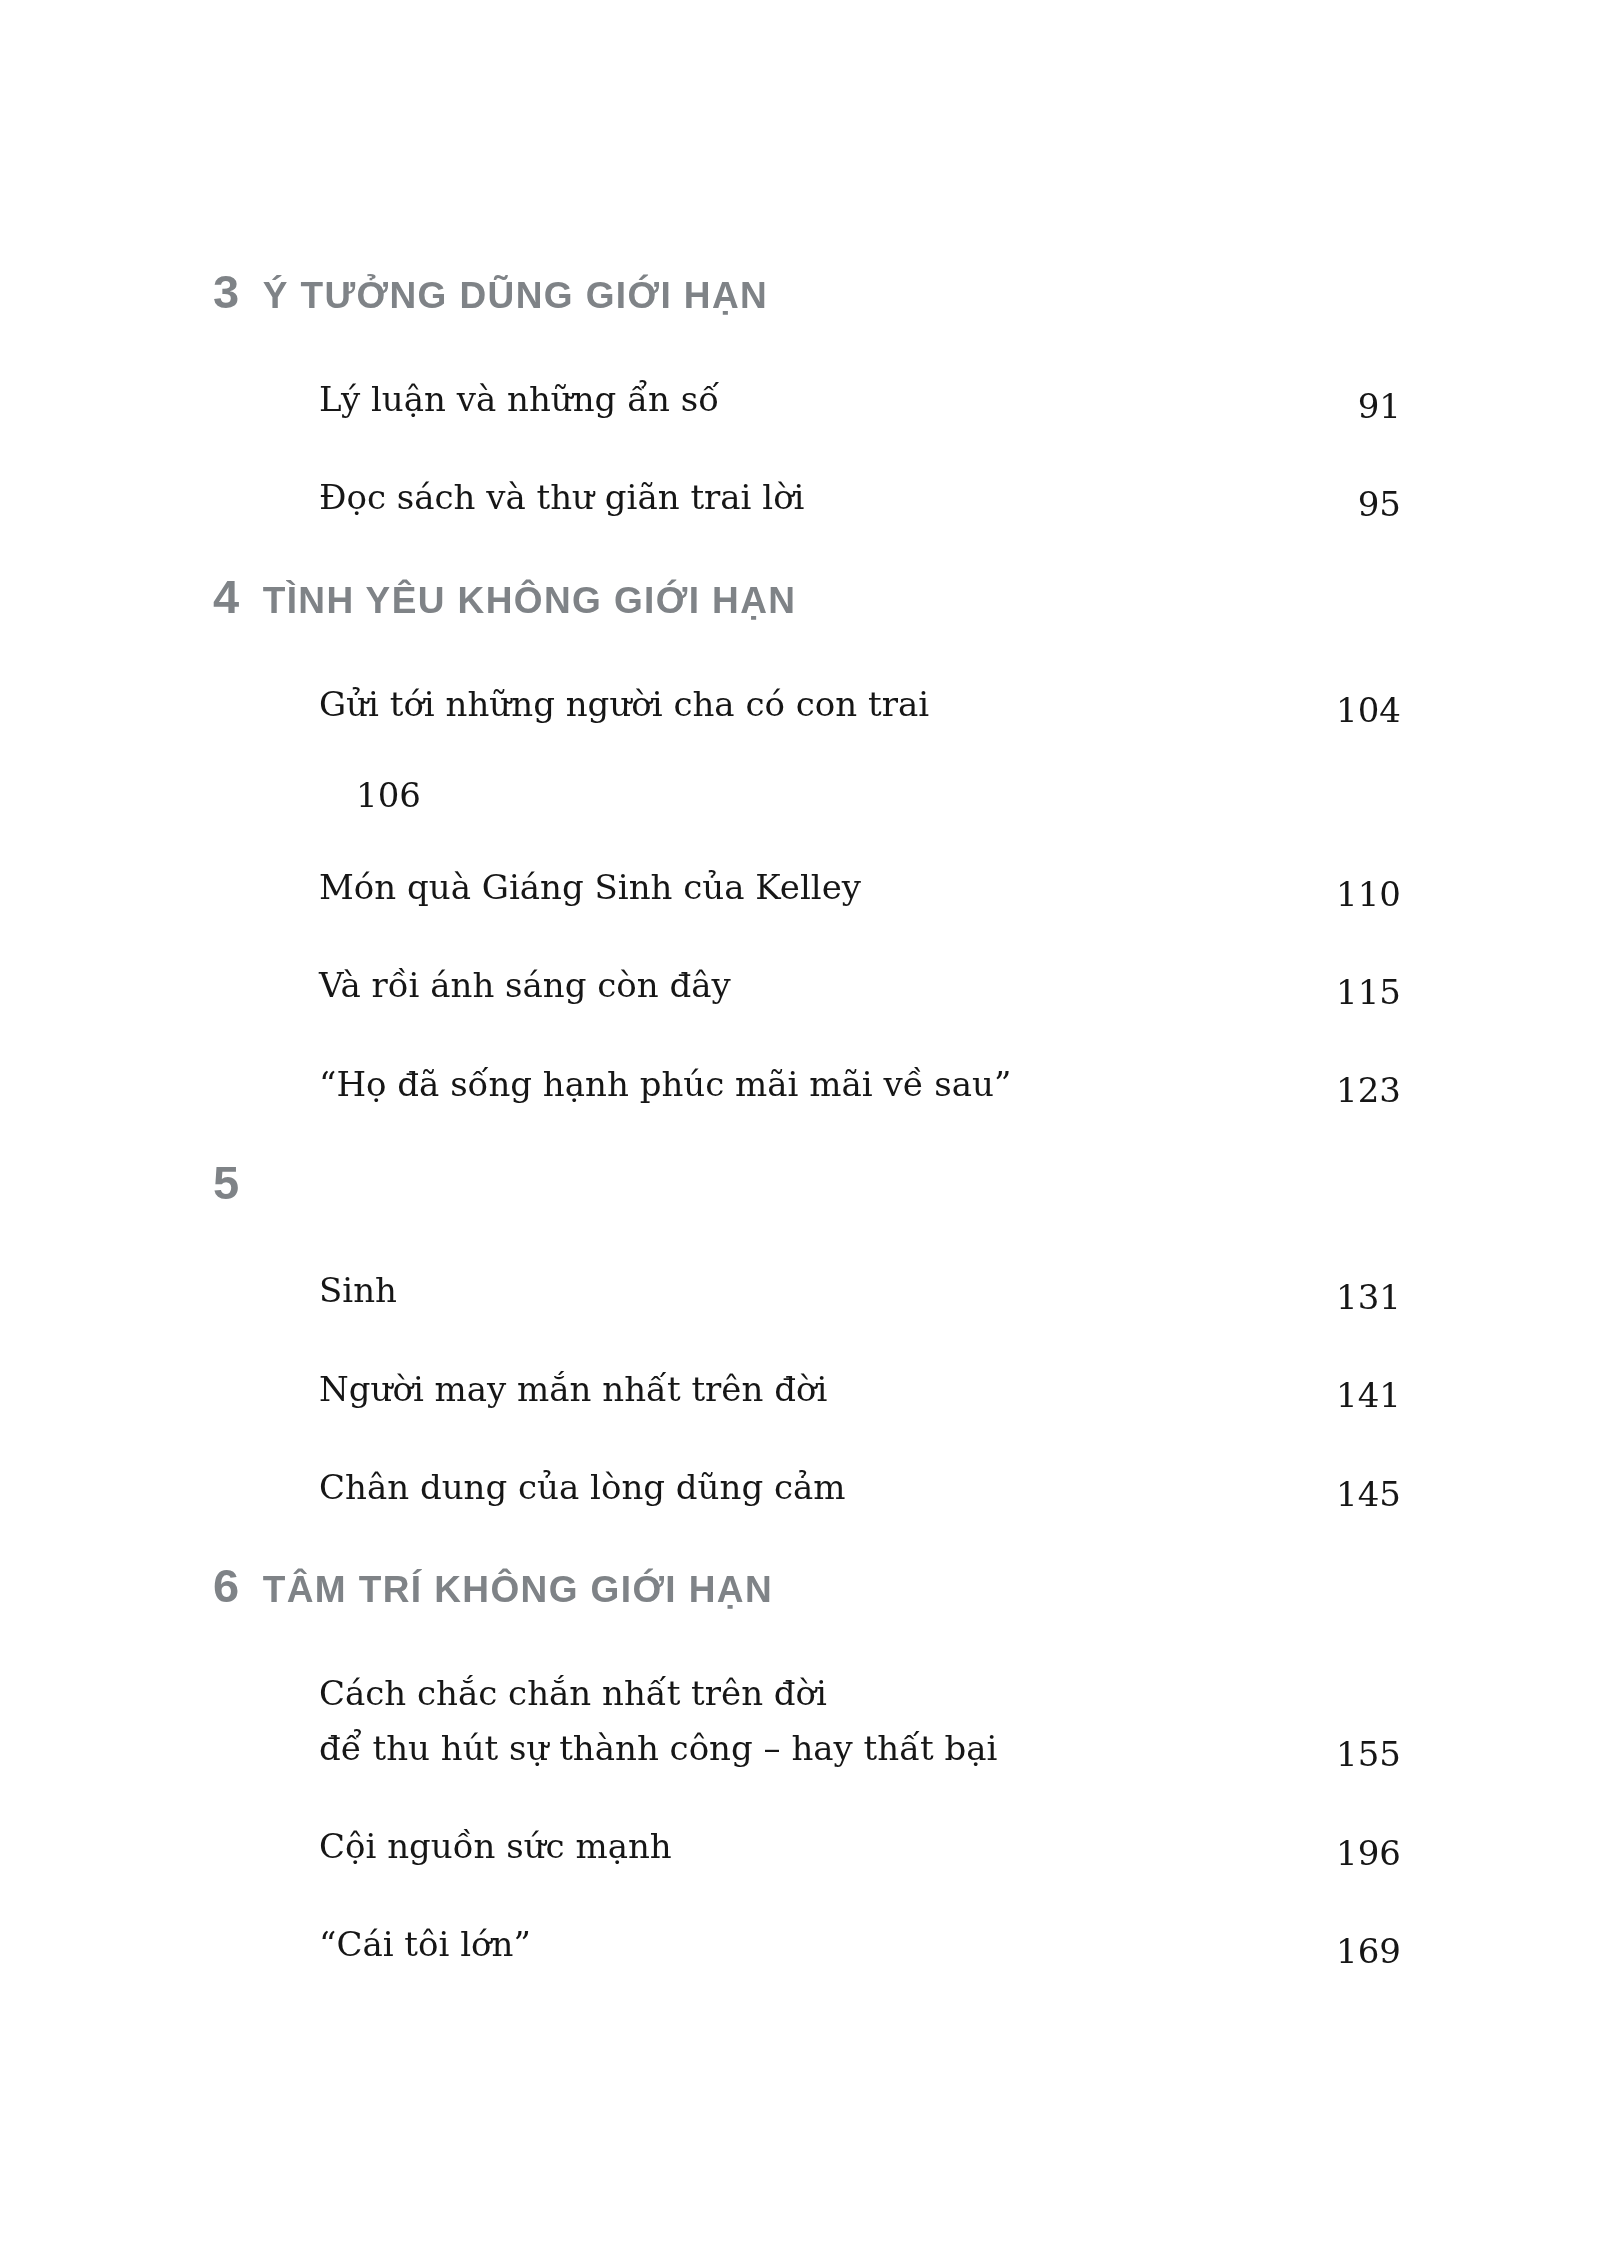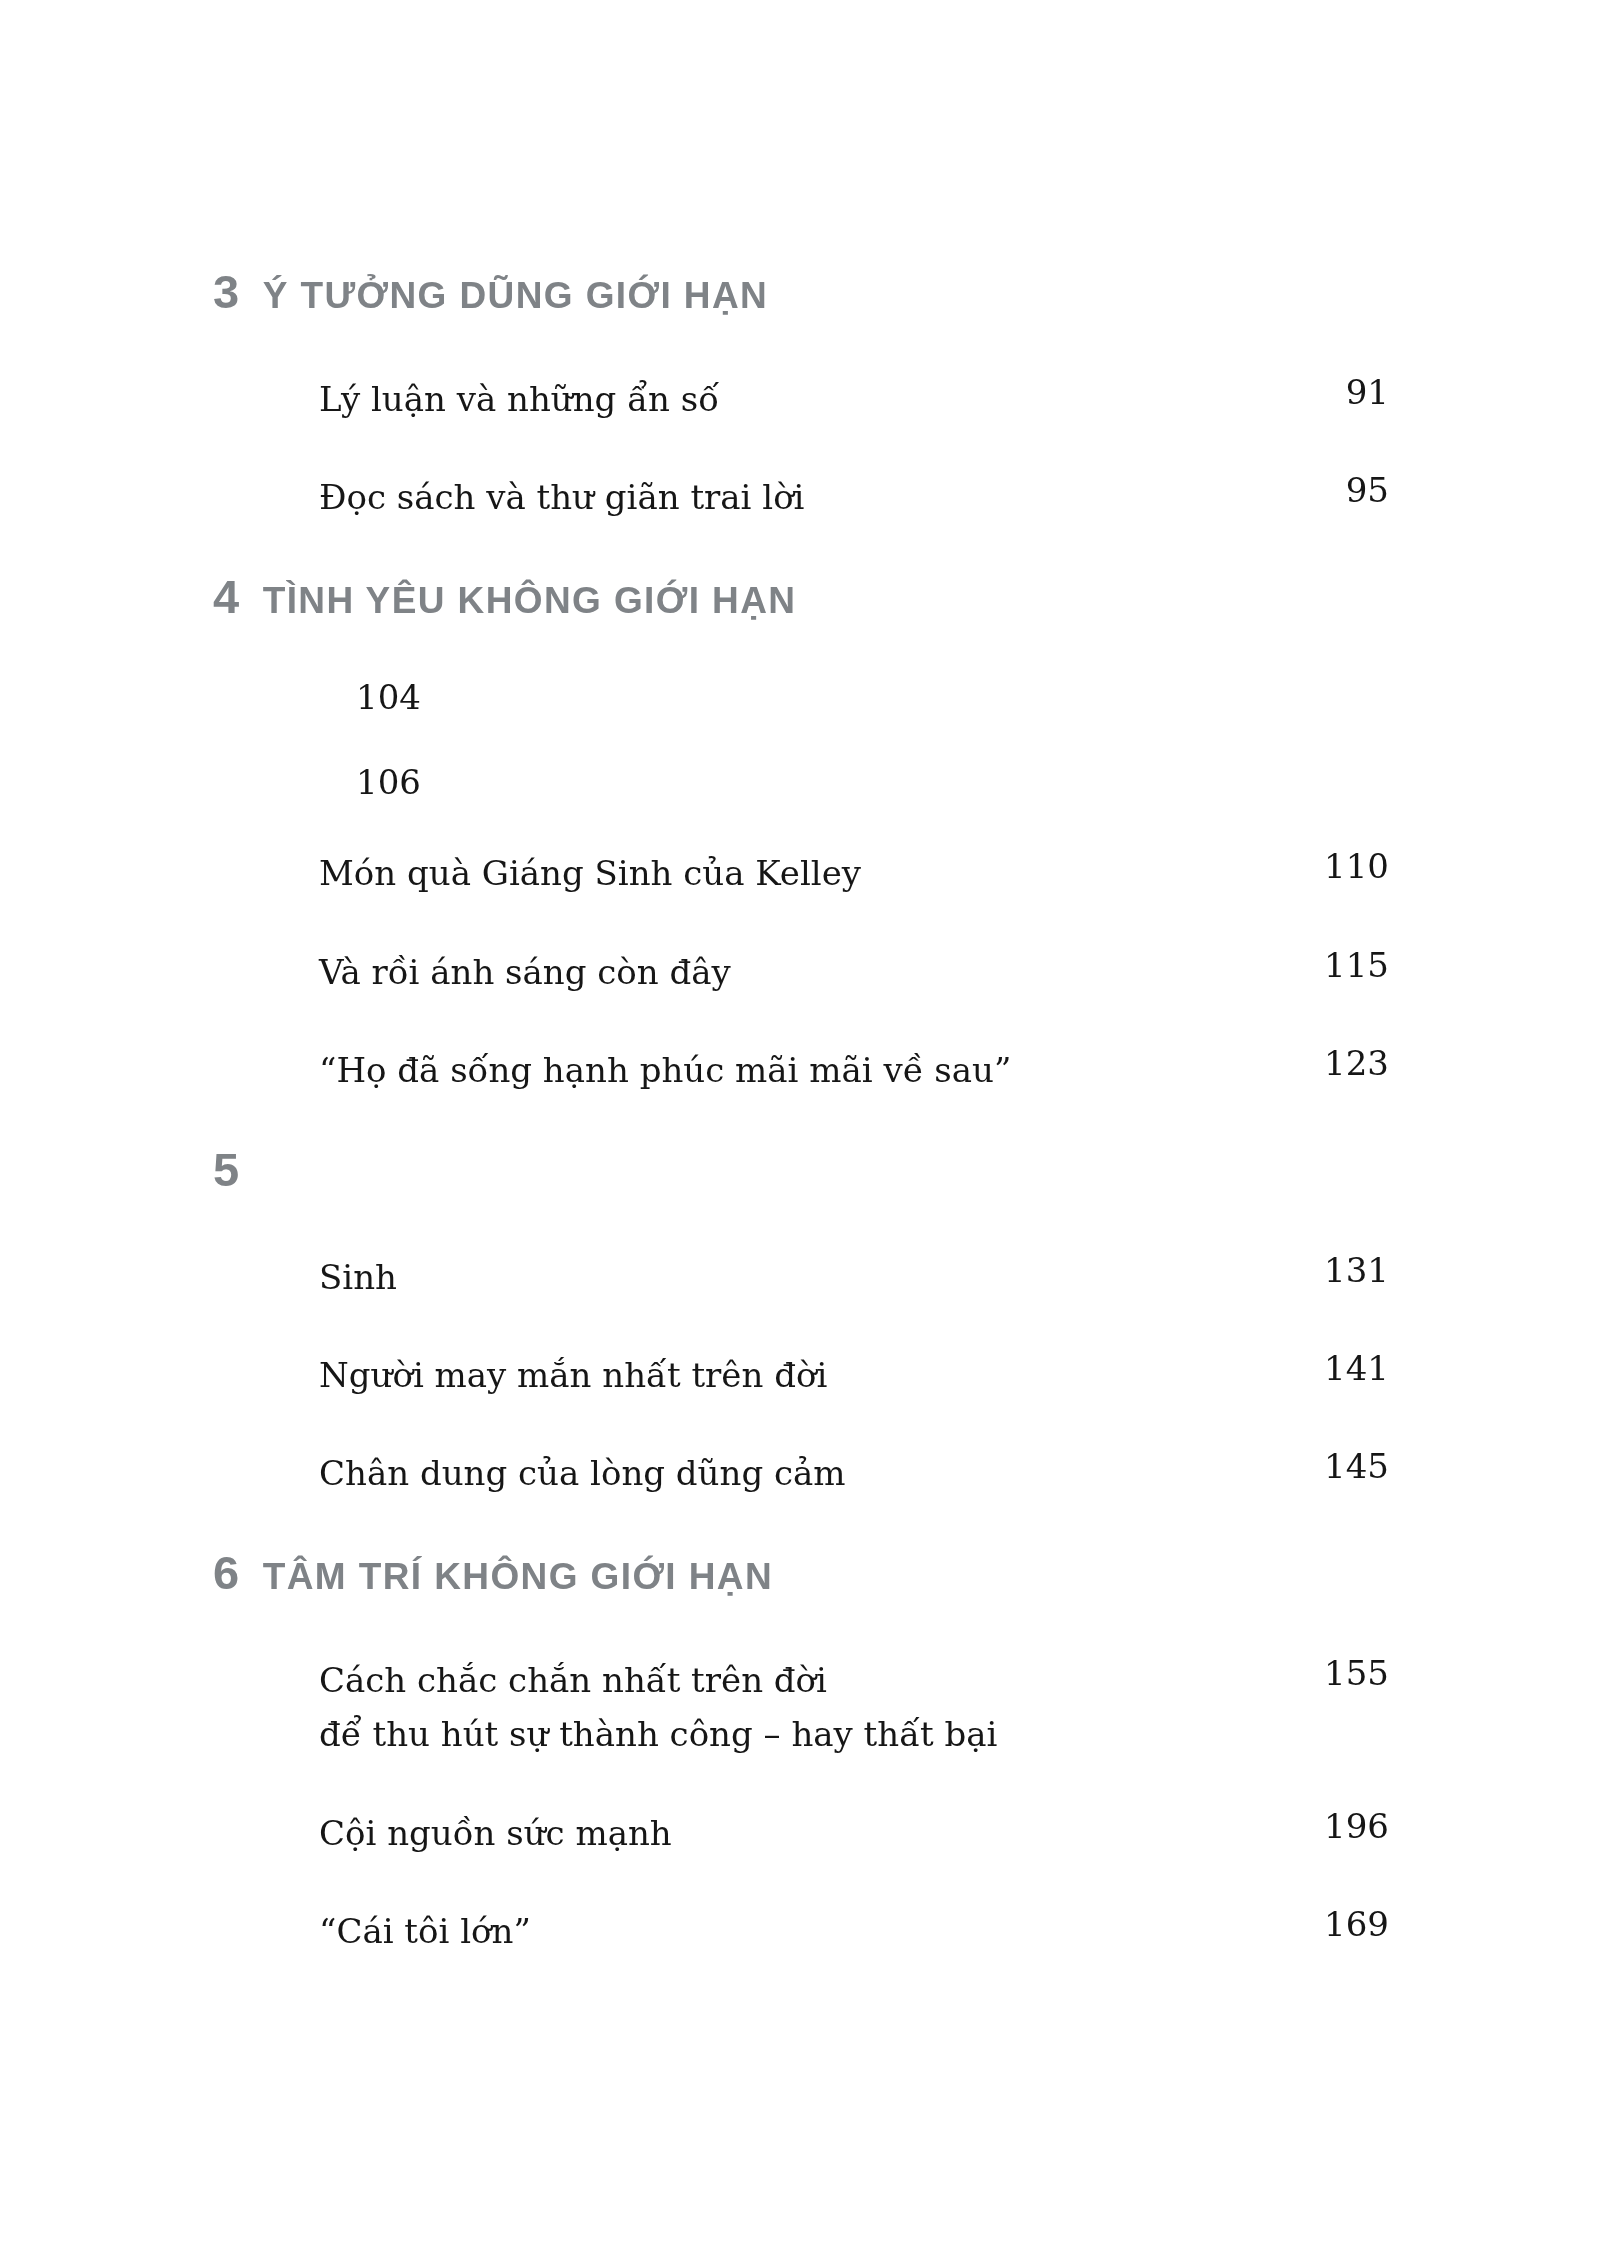--- a/index.html
+++ b/index.html
@@ -38,21 +38,22 @@
     margin-right: 23px;
     letter-spacing: 0.5px;
   }
   .chapter-title {
     font-size: 37px;
     letter-spacing: 1.4px;
   }
   .entry {
     display: flex;
     justify-content: space-between;
-    margin: 0 16px 44px 106px;
+    align-items: flex-end;
+    margin: 0 4px 44px 106px;
     color: #161616;
     font-size: 34px;
   }
   .entry-title {
     line-height: 1.6;
     max-width: 937px;
   }
   .entry-page {
     line-height: 1.2;
     white-space: nowrap;
@@ -77,20 +78,21 @@
           <span class="entry-title">Đọc sách và thư giãn trai lời</span>
           <span class="entry-page">95</span>
         </div>
       </section>
       <section class="toc-section">
         <h2 class="chapter-heading">
           <span class="chapter-number">4</span>
           <span class="chapter-title">TÌNH YÊU KHÔNG GIỚI HẠN</span>
         </h2>
         <div class="entry">
+          <span class="entry-title">Gửi tới những người cha có con trai</span>
           <span class="entry-page">104</span>
         </div>
         <div class="entry">
           <span class="entry-page">106</span>
         </div>
         <div class="entry">
           <span class="entry-title">Món quà Giáng Sinh của Kelley</span>
           <span class="entry-page">110</span>
         </div>
         <div class="entry">

